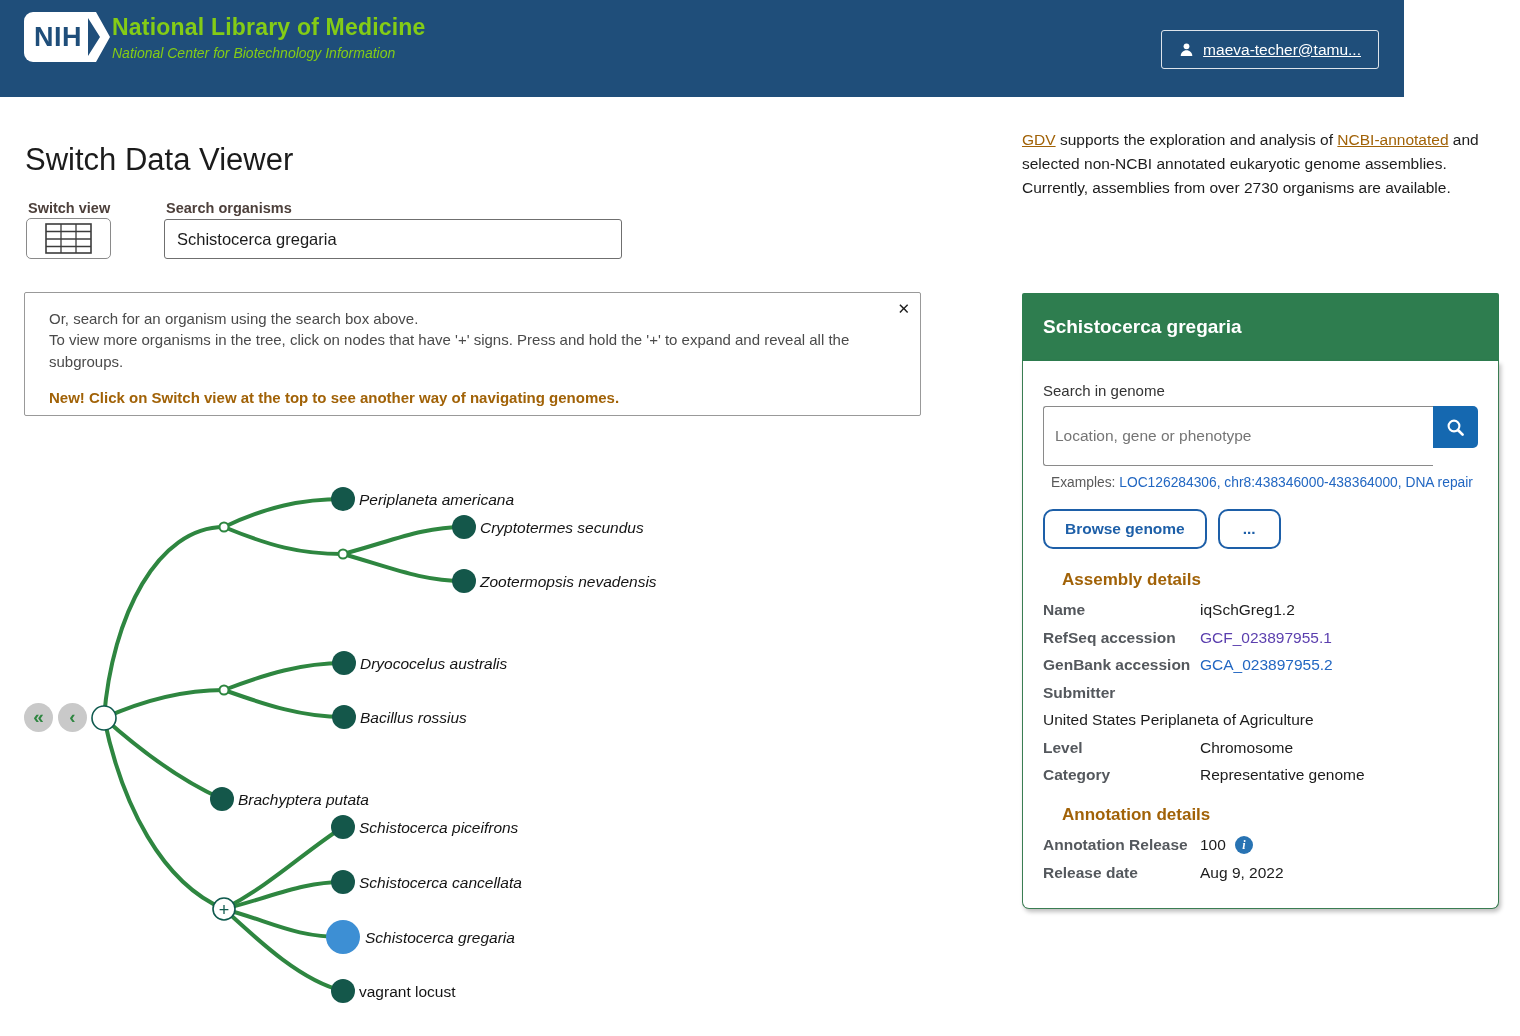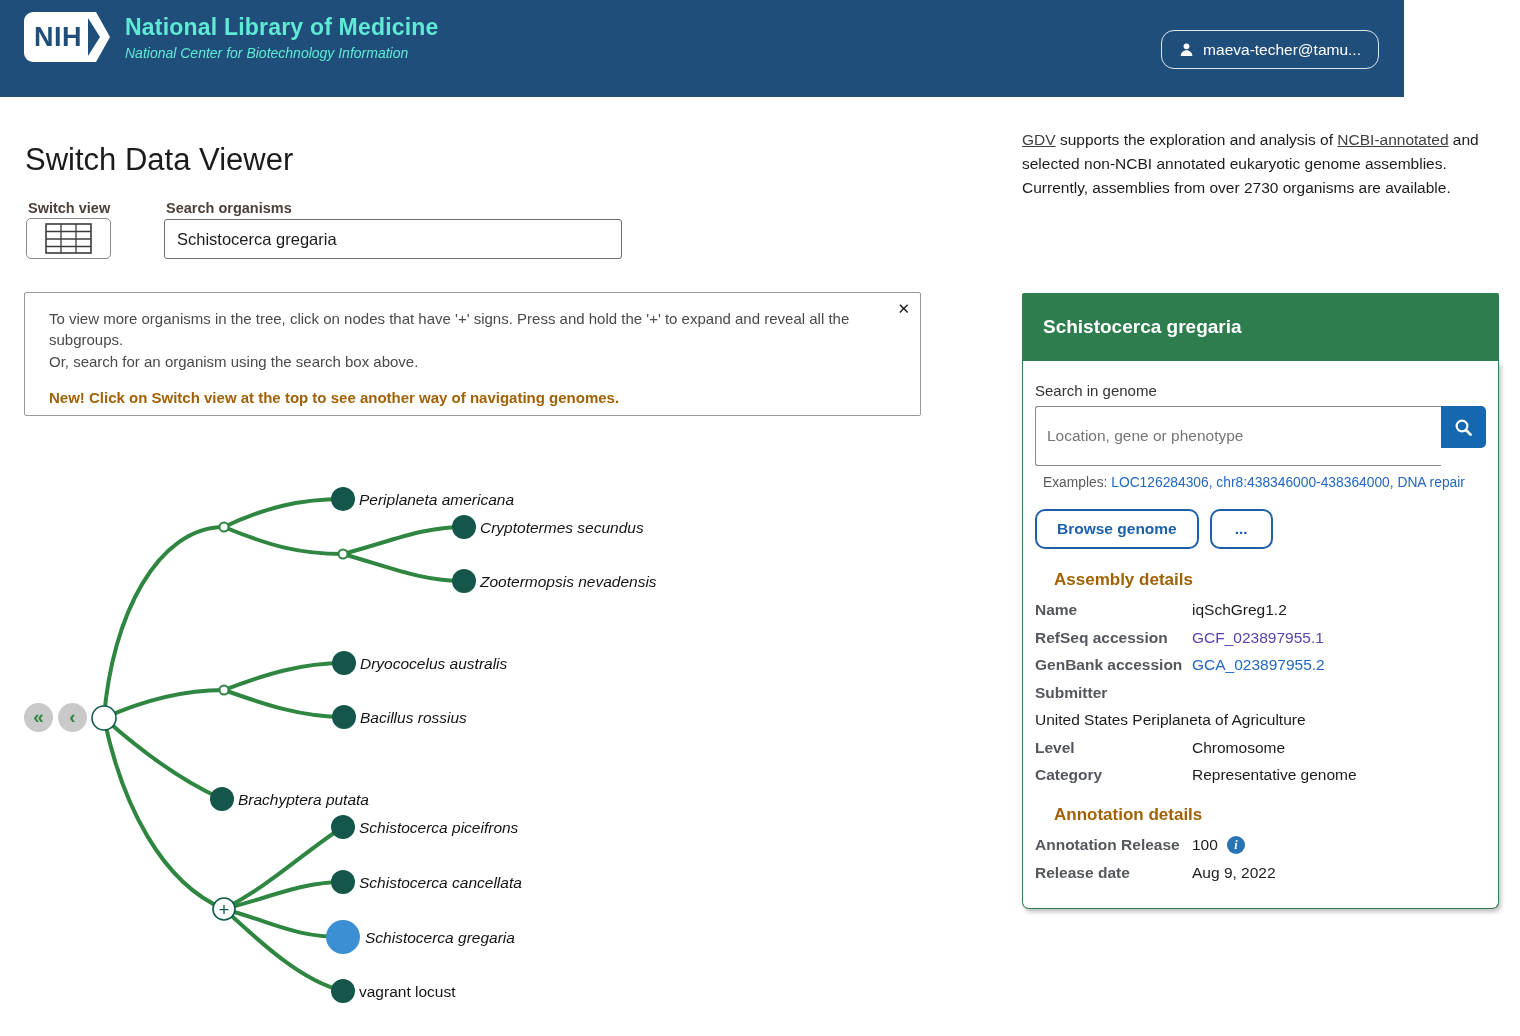--- a/index.html
+++ b/index.html
@@ -15,28 +15,28 @@
     position:absolute; left:0; top:0; width:1404px; height:97px;
     background:#1f4e7a; display:flex; align-items:flex-start; padding:12px 24px;
   }
   .logo-wrap { display:flex; align-items:center; }
   .nih-box {
     background:#fff; color:#1f4e7a; font-weight:bold; font-size:27px;
     border-radius:9px 0 0 9px; padding:6px 6px 6px 10px; letter-spacing:.5px;
     line-height:1; display:flex; align-items:center; height:50px;
   }
   .nih-chev { height:50px; display:block; }
-  .org-names { margin-left:13px; color:#5eead4; }
+  .org-names { color:#84cc16; }
   .org-name { font-size:23px; font-weight:bold; letter-spacing:.2px; }
   .org-sub { font-size:14px; font-style:italic; margin-top:4px; }
   .user-btn {
     position:absolute; right:25px; top:30px; height:39px;
-    border:1px solid rgba(255,255,255,.85); border-radius:13px; background:transparent;
+    border:1px solid rgba(255,255,255,.85); border-radius:3px; background:transparent;
     color:#fff; font-size:15.5px; display:flex; align-items:center; gap:9px; padding:0 17px;
-    font-family:"Liberation Sans", sans-serif; cursor:pointer;
+    font-family:"Liberation Sans", sans-serif; cursor:pointer;text-decoration:underline;
   }
 
   
   .page-title { position:absolute; left:25px; top:121px; font-size:31px; font-weight:500; color:#1b1b1b; }
 
   .ctl-label { position:absolute; font-size:14.5px; font-weight:bold; color:#4d403b; }
   .switch-btn {
     position:absolute; left:26px; top:218px; width:85px; height:41px;
     background:#fff; border:1px solid #8a8a8a; border-radius:5px;
     display:flex; align-items:center; justify-content:center; cursor:pointer;
@@ -70,30 +70,30 @@
   .plus-glyph { font-size:18px; fill:#0f5a4e; font-family:"Liberation Sans",sans-serif; }
   .nav-circle {
     position:absolute; width:29px; height:29px; border-radius:50%; border:none;
     background:#c9c9c9; color:#2e8640; font-size:19px; font-weight:bold;
     display:flex; align-items:center; justify-content:center; cursor:pointer; padding:0 0 2px 0;
     font-family:"Liberation Sans", sans-serif;
   }
 
   
   .intro { position:absolute; left:1022px; top:112px; width:470px; font-size:15.5px; line-height:1.57; color:#1c1c1c; }
-  .intro a { color:#404040; text-decoration:underline;margin-top:6px; }
+  .intro a { color:#a16207; text-decoration:underline;margin-top:6px; }
 
   .panel { position:absolute; left:1022px; top:293px; width:477px; }
   .panel-hdr {
     background:#2e7d4f; color:#fff; font-weight:bold; font-size:19px;
     padding:23px 21px; border-radius:2px 2px 0 0;
   }
   .panel-body {
     background:#fff; border:1px solid #3a7d52; border-top:none;
-    border-radius:0 0 7px 7px; padding:21px 12px 26px;
+    border-radius:0 0 7px 7px; padding:21px 20px 26px;
     box-shadow:2px 3px 4px rgba(0,0,0,.25);
   }
   .sg-label { font-size:15px; color:#333; margin-bottom:7px; }
   .sg-row { display:flex; }
   .sg-input {
     flex:1; height:60px; border:1px solid #8a8a8a; border-radius:3px 0 0 3px; border-right:none;
     font-size:15.5px; padding:0 11px; font-family:"Liberation Sans", sans-serif; color:#1b1b1b;
   }
   .sg-btn {
     width:45px; height:42px; background:#1568b0; border:none; border-radius:0 5px 5px 0;
@@ -158,22 +158,22 @@
     <line x1="1" y1="16" x2="46" y2="16" stroke="#3c3c3c" stroke-width="1.3"></line>
     <line x1="1" y1="23.5" x2="46" y2="23.5" stroke="#3c3c3c" stroke-width="1.3"></line>
   </svg>
 </button>
 
 <div class="ctl-label" style="left:166px; top:200px;">Search organisms</div>
 <input class="org-search" type="text" value="Schistocerca gregaria" style="">
 
 <div class="notice">
   <button class="notice-close">✕</button>
+  <div>Or, search for an organism using the search box above.</div>
   <div>To view more organisms in the tree, click on nodes that have '+' signs. Press and hold the '+' to expand and reveal all the subgroups.</div>
-  <div>Or, search for an organism using the search box above.</div>
   <div class="hl">New! Click on Switch view at the top to see another way of navigating genomes.</div>
 </div>
 
 <button class="nav-circle" style="left:24px; top:703px;">«</button>
 <button class="nav-circle" style="left:58px; top:703px;">‹</button>
 
 <svg class="tree-svg" width="700" height="576" viewBox="0 0 700 576">
 
   <g>
     <path class="branch" d="M104,258 C112,155 158,67 224,67"></path>

